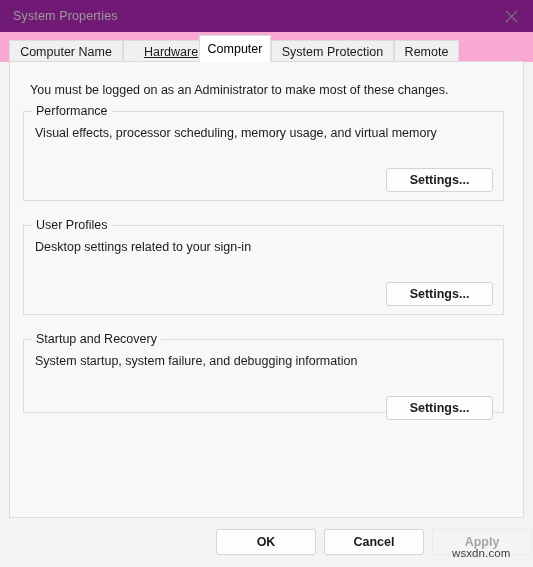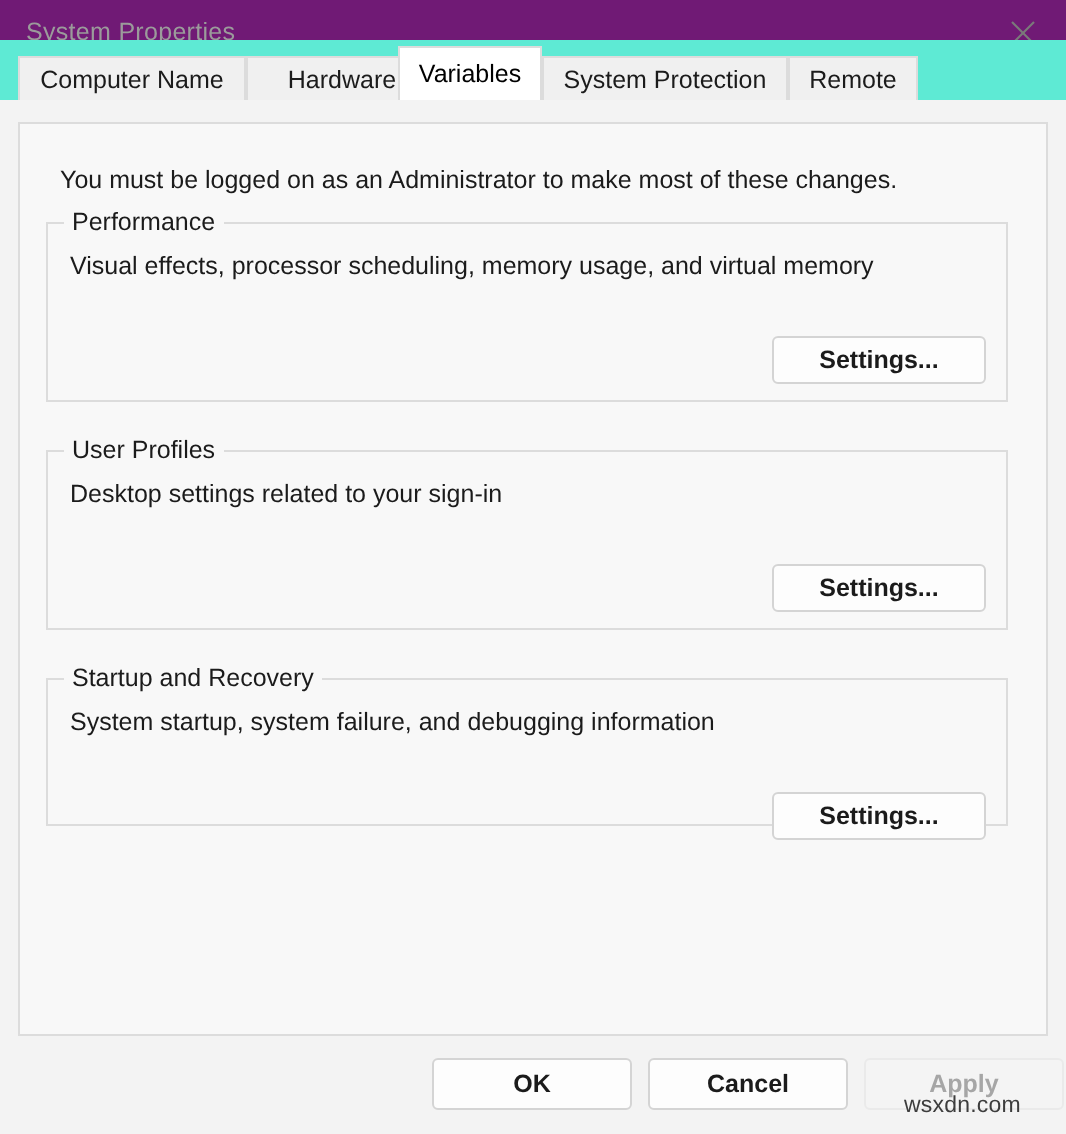--- a/index.html
+++ b/index.html
@@ -49,24 +49,24 @@
     align-items: center;
     justify-content: center;
     cursor: default;
   }
   #close-btn svg { display: block; }
 
   
   #tabstrip {
     position: absolute;
     left: 0;
-    top: 20px;
+    top: 32px;
     width: 533px;
     height: 30px;
-    background: #5eead4;
+    background: #f9a8d4;
   }
   .tab {
     position: absolute;
     bottom: 0;
     height: 22px;
     background: #f0f0f0;
     border: 1px solid #dcdcdc;
     border-bottom: none;
     box-sizing: border-box;
     display: flex;
@@ -210,22 +210,22 @@
     <div id="close-btn">
       <svg width="13" height="13" viewBox="0 0 13 13" aria-hidden="true">
         <line x1="1" y1="1" x2="12" y2="12" stroke="#7a7a7a" stroke-width="1.1"></line>
         <line x1="12" y1="1" x2="1" y2="12" stroke="#7a7a7a" stroke-width="1.1"></line>
       </svg>
     </div>
   </div>
 
   <div id="tabstrip">
       <div class="tab" style="left: 9px; width: 114px;">Computer Name</div>
-      <div class="tab" style="left: 123px; width: 96px;">Hardware</div>
-      <div class="tab selected" style="left: 199px; width: 72px;">Variables</div>
+      <div class="tab" style="left: 123px; width: 96px; text-decoration: underline;">Hardware</div>
+      <div class="tab selected" style="left: 199px; width: 72px;">Computer</div>
       <div class="tab" style="left: 271px; width: 123px;">System Protection</div>
       <div class="tab" style="left: 394px; width: 65px;">Remote</div>
     </div>
 
   <div id="tabpanel">
     <div id="admin-note">You must be logged on as an Administrator to make most of these changes.</div>
 
     <div id="groups-host">
         <div class="groupbox" style="top: 49px; height: 90px; padding-left: 20px;">
           <div class="group-legend">Performance</div>

